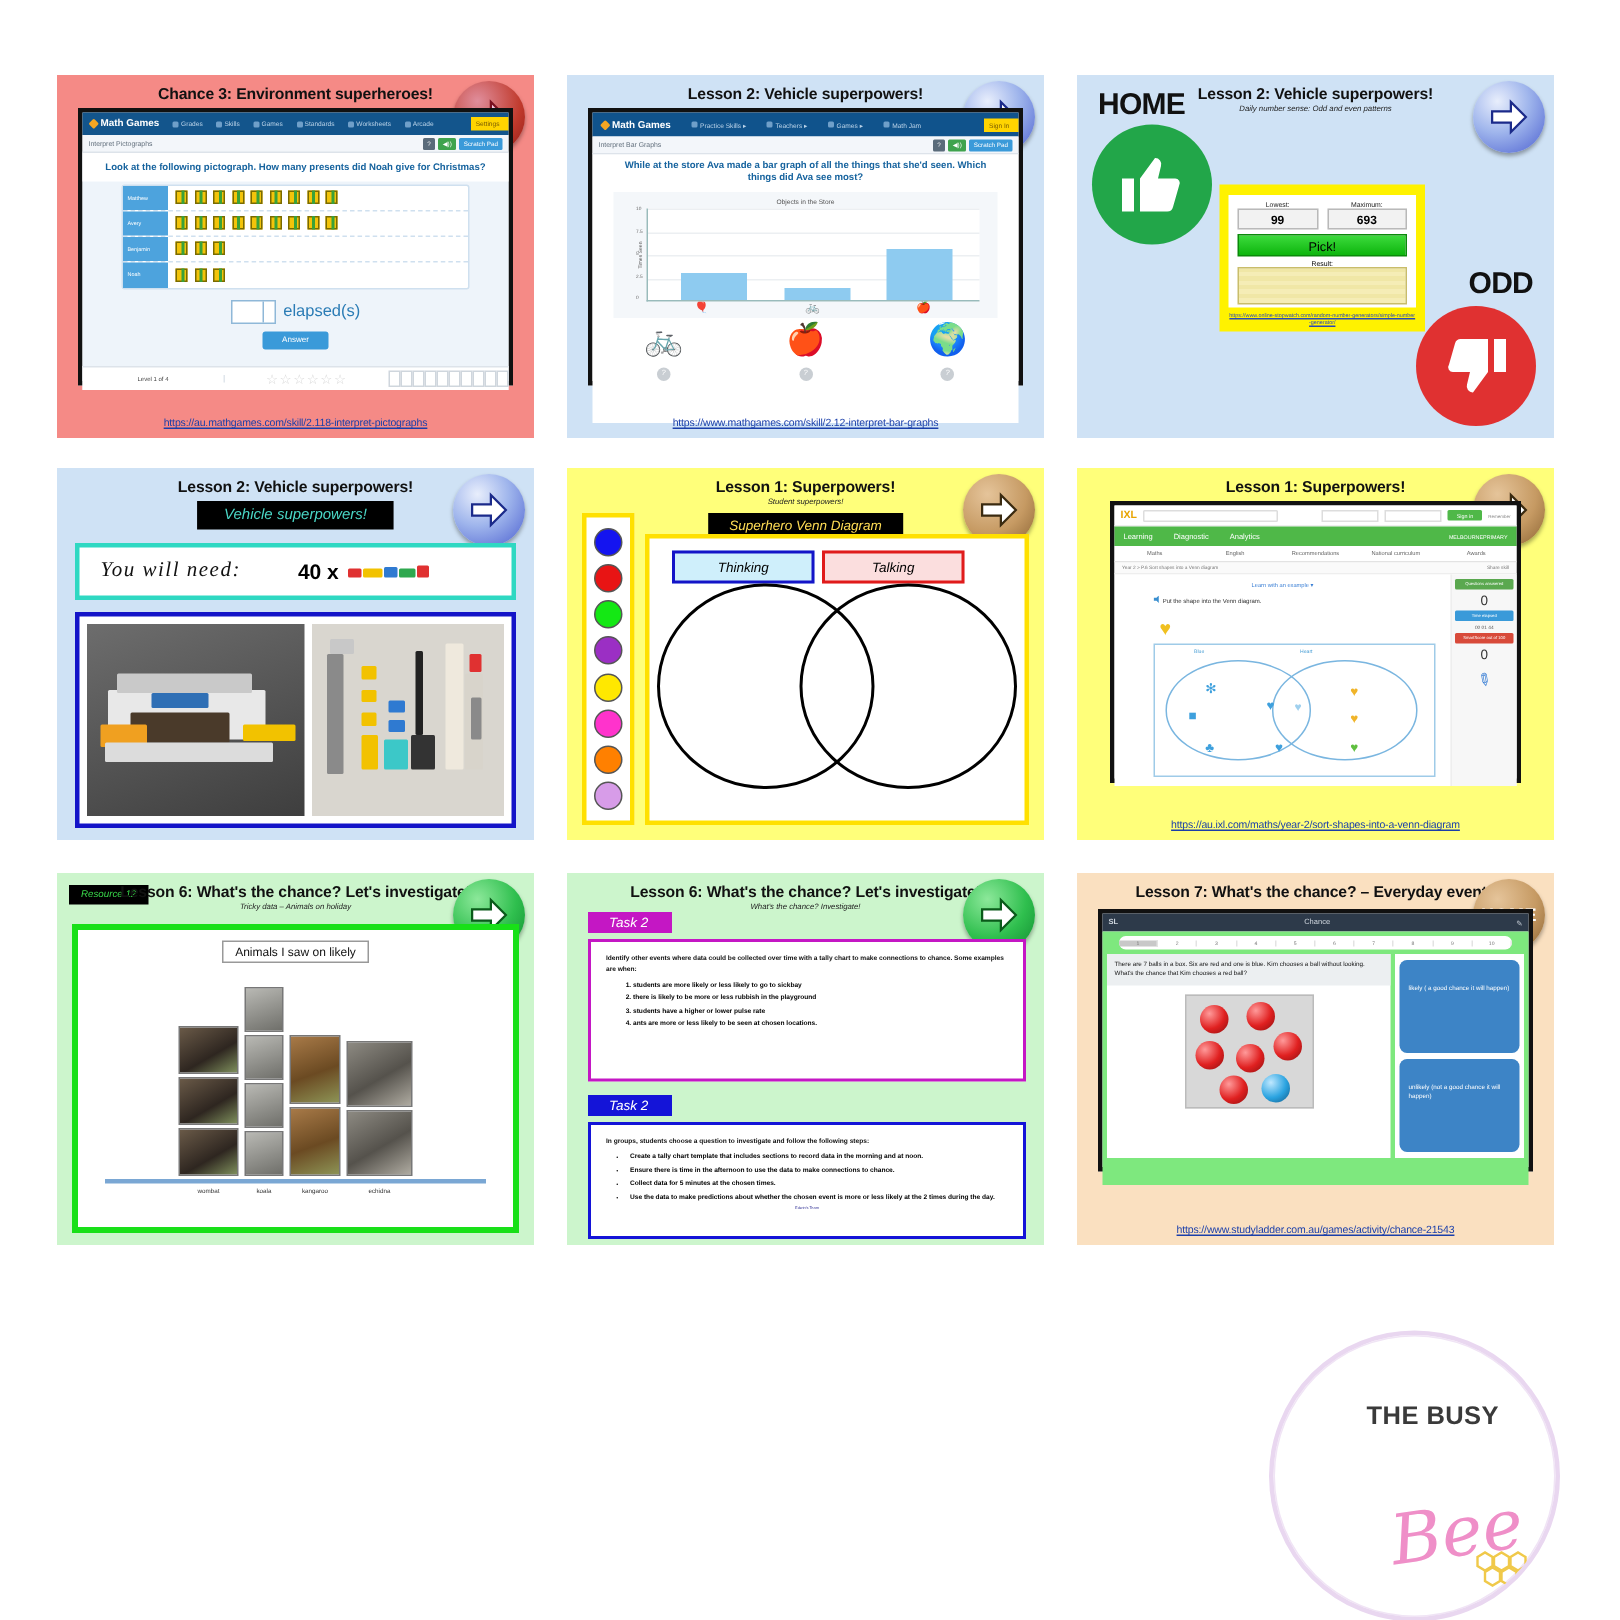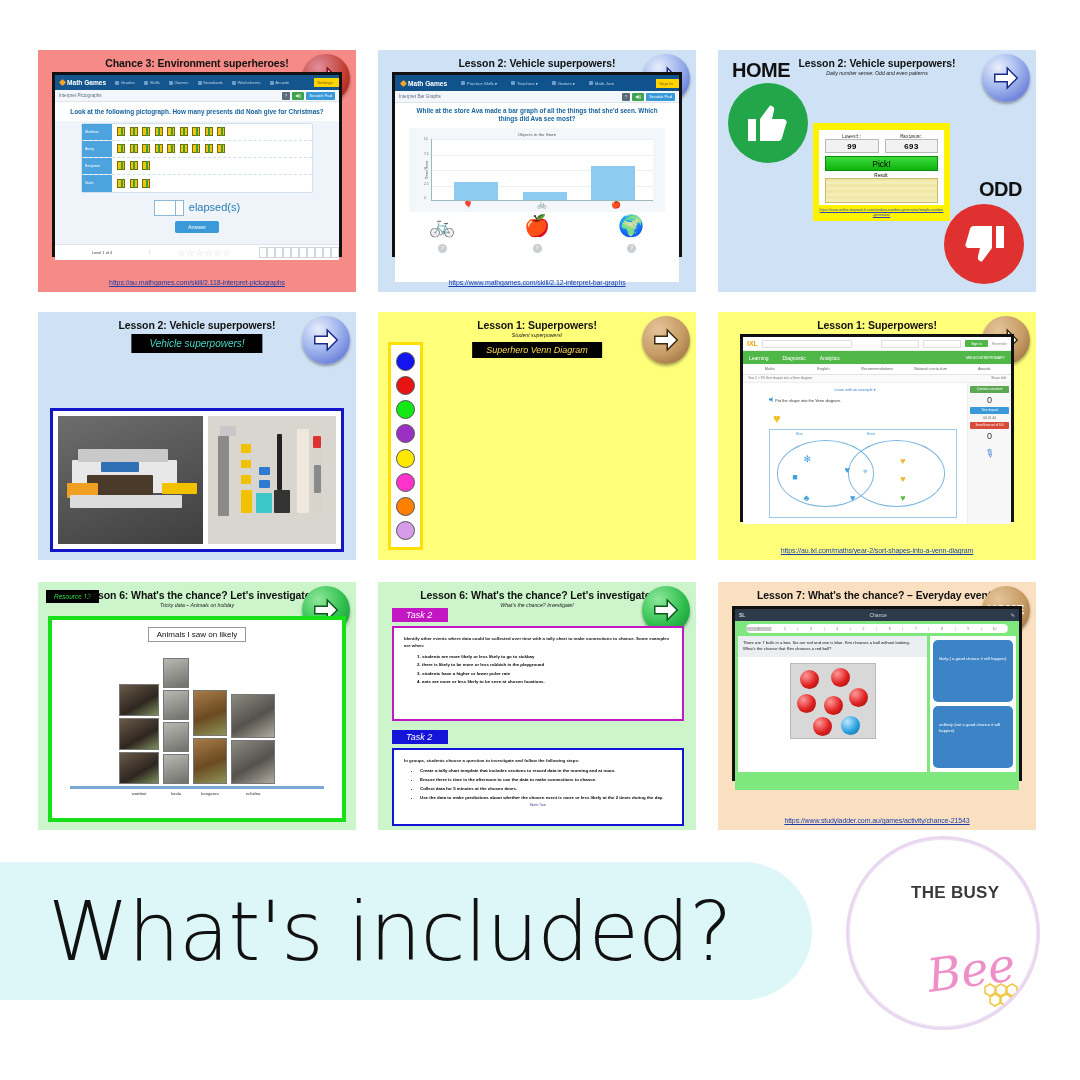--- a/index.html
+++ b/index.html
@@ -118,21 +118,21 @@
   .c2 { background:#cfe2f5; }
   .even-lbl { position:absolute; left:14px; top:9px; font-size:20px; font-weight:bold; color:#111; letter-spacing:-0.5px;}
   .odd-lbl  { position:absolute; right:14px; top:128px; font-size:20px; font-weight:bold; color:#111; letter-spacing:-0.5px;}
   .thumb { position:absolute; border-radius:50%; display:flex; align-items:center; justify-content:center; }
   .thumb.up   { left:10px; top:33px; width:80px; height:80px; background:#22a649; }
   .thumb.down { right:12px; top:154px; width:80px; height:80px; background:#e03131; }
   .thumb svg { width:48px; height:48px; fill:#fff; }
   .rng { position:absolute; left:95px; top:73px; width:137px; background:#fff200; padding:7px 6px 4px; }
   .rng-in { background:#fff; padding:4px 6px 2px; }
   .rng-row { display:flex; gap:6px; }
-  .rng-col { flex:1; text-align:center;font-family:Liberation Mono, monospace; }
+  .rng-col { flex:1; text-align:center; }
   .rng-lab { font-size:4.6px; color:#222; }
   .rng-val { border:1px solid #b9b9b9; background:#f2f2f2; font-size:8px; font-weight:bold; text-align:center; padding:1.5px 0; }
   .rng-pick { margin-top:3px; background:linear-gradient(#3ddb3d,#0db50d); border:1px solid #0a8a0a; text-align:center; font-size:8.5px; padding:1.5px 0; }
   .rng-res-l { text-align:center; font-size:4.6px; margin-top:2px; }
   .rng-res { height:25px; background:repeating-linear-gradient(0deg,#f5edb6,#f5edb6 3px,#f0e7a6 3px,#f0e7a6 6px); border:1px solid #c9bd6a; }
   .rng-url { font-size:3.6px; color:#2a48b8; text-align:center; text-decoration:underline; margin-top:3px; line-height:1.3; word-break:break-all;}
 
   
   .c3 { background:#cfe2f5; }
   .blk-title { position:absolute; left:50%; transform:translateX(-50%); top:22px; background:#000; color:#4ad6c6; font-style:italic; font-size:10px; padding:4px 18px; }
@@ -228,21 +228,21 @@
   .banner {
     position:absolute; left:0; top:862px; width:812px; height:138px;
     background:#ddf6f8; border-radius:0 69px 69px 0;
     display:flex; align-items:center;
   }
   .banner-text {
     margin-left:48px; font-size:82px; color:#111; letter-spacing:-1px;
     font-family:"DejaVu Sans", sans-serif; font-weight:300;
   }
   .logo {
-    position:absolute; left:846px; top:836px; width:194px; height:194px;
+    position:absolute; left:846px; top:887px; width:194px; height:194px;
     border-radius:50%; background:#fff;
     border:3px solid #e9d7f0;
     box-shadow:0 0 0 1px #f0e4f5 inset;
     overflow:hidden;
   }
   .logo-the-busy { position:absolute; left:62px; top:44px; font-size:17px; font-weight:bold; color:#3a3a3a; letter-spacing:0.3px;}
   .logo-honey { position:absolute; left:24px; top:52px; font-size:52px; font-style:italic; font-family:"DejaVu Serif", serif; }
   .logo-honey span { display:inline-block; }
   .logo-bee { position:absolute; left:78px; top:104px; font-size:46px; font-style:italic; font-family:"DejaVu Serif", serif; color:#ef8fc8; transform:rotate(-8deg);}
   .comb { position:absolute; right:16px; bottom:16px; width:42px; height:32px; }
@@ -493,20 +493,31 @@
     </div>
 
     <div class="card c3">
       <div class="card-title">Lesson 2: Vehicle superpowers!</div>
       <div class="arrow-btn blue">
         <svg viewBox="0 0 24 24">
             <path d="M3 9h10V4l8 8-8 8v-5H3z" fill="#fff" stroke="#1b2a8a" stroke-width="1.2"></path>
           </svg>
       </div>
       <div class="blk-title">Vehicle superpowers!</div>
+      <div class="need-box">
+        <span class="need-txt">You will need:</span>
+        <span class="need-num">40 x</span>
+        <span class="lego-pile">
+          <i class="brick" style="width:9px;height:6px;background:#e03131"></i>
+          <i class="brick" style="width:13px;height:6px;background:#f2c200"></i>
+          <i class="brick" style="width:9px;height:7px;background:#2f7ad1"></i>
+          <i class="brick" style="width:11px;height:6px;background:#2fa84f"></i>
+          <i class="brick" style="width:8px;height:8px;background:#e03131"></i>
+        </span>
+      </div>
       <div class="photo-box">
         <div class="photo-a">
           <i class="pb" style="left:10%;top:34%;width:72%;height:26%;background:#e8e8e8"></i>
           <i class="pb" style="left:14%;top:26%;width:62%;height:10%;background:#c9c9c9"></i>
           <i class="pb" style="left:20%;top:46%;width:46%;height:16%;background:#4a3a2a"></i>
           <i class="pb" style="left:6%;top:52%;width:22%;height:12%;background:#f0a020"></i>
           <i class="pb" style="left:72%;top:52%;width:24%;height:9%;background:#f2c200"></i>
           <i class="pb" style="left:30%;top:36%;width:26%;height:8%;background:#2f6fb5"></i>
           <i class="pb" style="left:8%;top:62%;width:78%;height:10%;background:#dcdcdc"></i>
         </div>
@@ -541,20 +552,26 @@
       <div class="venn-title">Superhero Venn Diagram</div>
       <div class="palette">
         <i class="swatch" style="background:#1414f0"></i>
         <i class="swatch" style="background:#e81414"></i>
         <i class="swatch" style="background:#14e814"></i>
         <i class="swatch" style="background:#9b2fc4"></i>
         <i class="swatch" style="background:#ffe800"></i>
         <i class="swatch" style="background:#ff33cc"></i>
         <i class="swatch" style="background:#ff8000"></i>
         <i class="swatch" style="background:#d79ce8"></i>
+      </div>
+      <div class="venn-area">
+        <div class="vlabel l">Thinking</div>
+        <div class="vlabel r">Talking</div>
+        <div class="vcircle l"></div>
+        <div class="vcircle r"></div>
       </div>
     </div>
 
     <div class="card c5">
       <div class="card-title">Lesson 1: Superpowers!</div>
       <div class="arrow-btn brown">
         <svg viewBox="0 0 24 24">
             <path d="M3 9h10V4l8 8-8 8v-5H3z" fill="#fff" stroke="#3a2a10" stroke-width="1.2"></path>
           </svg>
       </div>
@@ -734,23 +751,20 @@
               <div class="sl-card">unlikely (not a good chance it will happen)</div>
             </div>
           </div>
         </div>
       </div>
       <div class="card-url">https://www.studyladder.com.au/games/activity/chance-21543</div>
     </div>
 
   </div>
 
-  <div class="banner">
-    <div class="banner-text">What's included?</div>
-  </div>
 
   <div class="logo">
     <div class="logo-the-busy">THE BUSY</div>
     <div class="logo-bee">Bee</div>
     <svg class="comb" viewBox="0 0 42 32">
       <g fill="none" stroke="#f0c94a" stroke-width="1.6">
         <polygon points="6,8 11,5 16,8 16,14 11,17 6,14"></polygon>
         <polygon points="17,8 22,5 27,8 27,14 22,17 17,14"></polygon>
         <polygon points="28,8 33,5 38,8 38,14 33,17 28,14"></polygon>
         <polygon points="11,18 16,15 21,18 21,24 16,27 11,24"></polygon>

